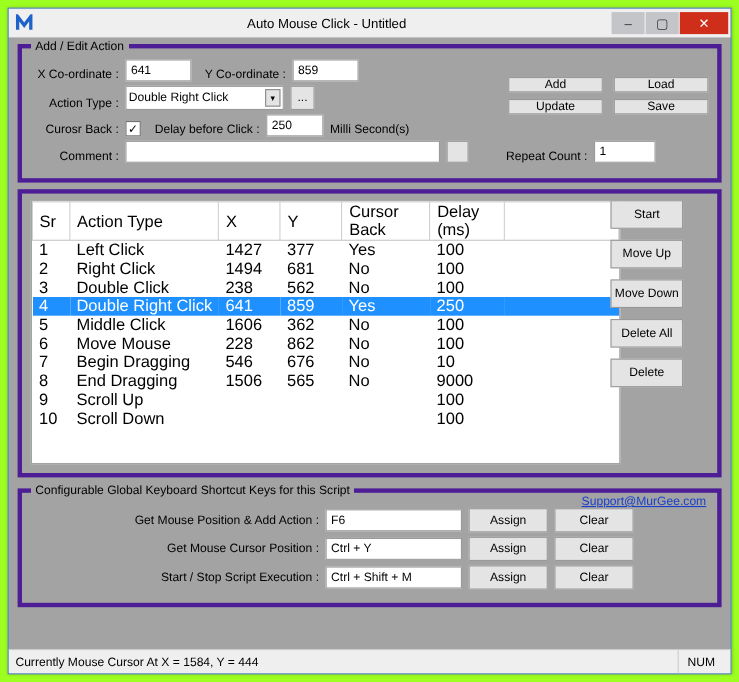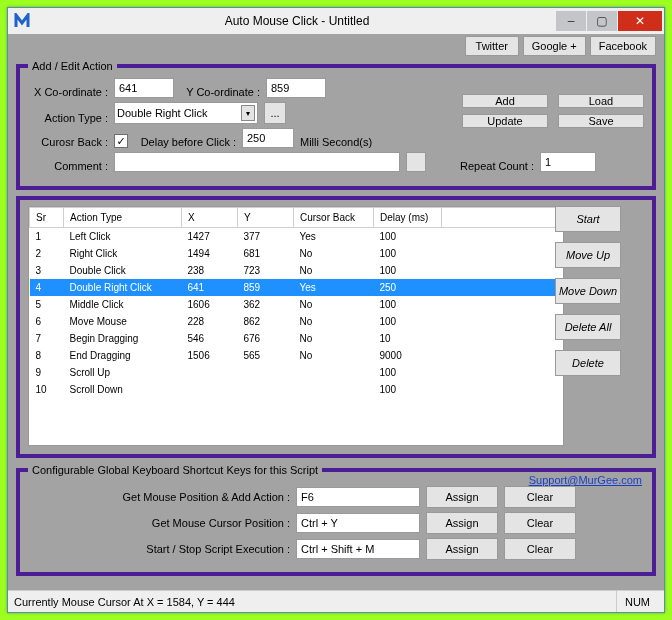--- a/index.html
+++ b/index.html
@@ -114,38 +114,38 @@
     position:absolute; right:8px; top:22px;
     display:flex; flex-direction:column; gap:2px;
   }
   .addedit-row2 { display:grid; grid-template-columns:86px 86px; gap:6px 10px; }
   .table-wrap {
     border:1px solid #999; background:#fff;
     height:240px; width:536px;
     overflow:hidden;
     position:relative;
   }
-  table { border-collapse:collapse; width:100%; font-size:10px; }
+  table { border-collapse:collapse; width:100%; font-size:15px; }
   thead th {
     background:#fff; text-align:left;
     border:1px solid #d0d0d0;
     height:20px; padding:0 6px;
     font-weight:normal;
   }
   tbody td {
     padding:0 6px; height:17px;
     white-space:nowrap;
   }
   tbody tr.selected td { background:#1e90ff; color:#fff; }
   .rightcol {
     position:absolute; right:-1px; top:0px;
     width:90px;
     display:flex; flex-direction:column; gap:10px;
   }
-  .rightcol .btn { width:66px; height:26px;font-style:italic; }
+  .rightcol .btn { width:66px; height:26px; }
   .list-group { padding-bottom:10px; }
   .list-body { display:flex; gap:10px; position:relative; }
   .hotkey-row { display:flex; align-items:center; gap:6px; margin-bottom:4px; }
   .hotkey-row .lbl { width:262px; text-align:right; }
   .hotkey-row .textbox { width:124px; }
   .hotkey-row .btn { width:72px; height:22px; }
   .support {
     position:absolute; right:10px; top:-2px;
     color:#1a3fcc; font-size:11px;
     text-decoration:underline;
@@ -170,25 +170,20 @@
     </div>
     <div class="title">Auto Mouse Click - Untitled</div>
     <div class="winbtns">
       <div class="winbtn min">–</div>
       <div class="winbtn max">▢</div>
       <div class="winbtn close">✕</div>
     </div>
   </div>
 
   <div class="client">
-    <div class="social-row">
-      <div class="sbtn">Twitter</div>
-      <div class="sbtn">Google +</div>
-      <div class="sbtn">Facebook</div>
-    </div>
 
     <fieldset class="group" style="padding-right:210px; min-height:130px;">
       <legend>Add / Edit Action</legend>
 
       <div class="row">
         <span class="lbl" style="width:80px">X Co-ordinate :</span>
         <input class="textbox" style="width: 60px;" value="641">
         <span class="lbl" style="width:80px">Y Co-ordinate :</span>
         <input class="textbox" style="width: 60px;" value="859">
       </div>
@@ -268,21 +263,21 @@
                   <td>1494</td>
                   <td>681</td>
                   <td>No</td>
                   <td>100</td>
                   <td></td>
                 </tr>
                 <tr>
                   <td>3</td>
                   <td>Double Click</td>
                   <td>238</td>
-                  <td>723</td>
+                  <td>562</td>
                   <td>No</td>
                   <td>100</td>
                   <td></td>
                 </tr>
                 <tr class="selected">
                   <td>4</td>
                   <td>Double Right Click</td>
                   <td>641</td>
                   <td>859</td>
                   <td>Yes</td>

